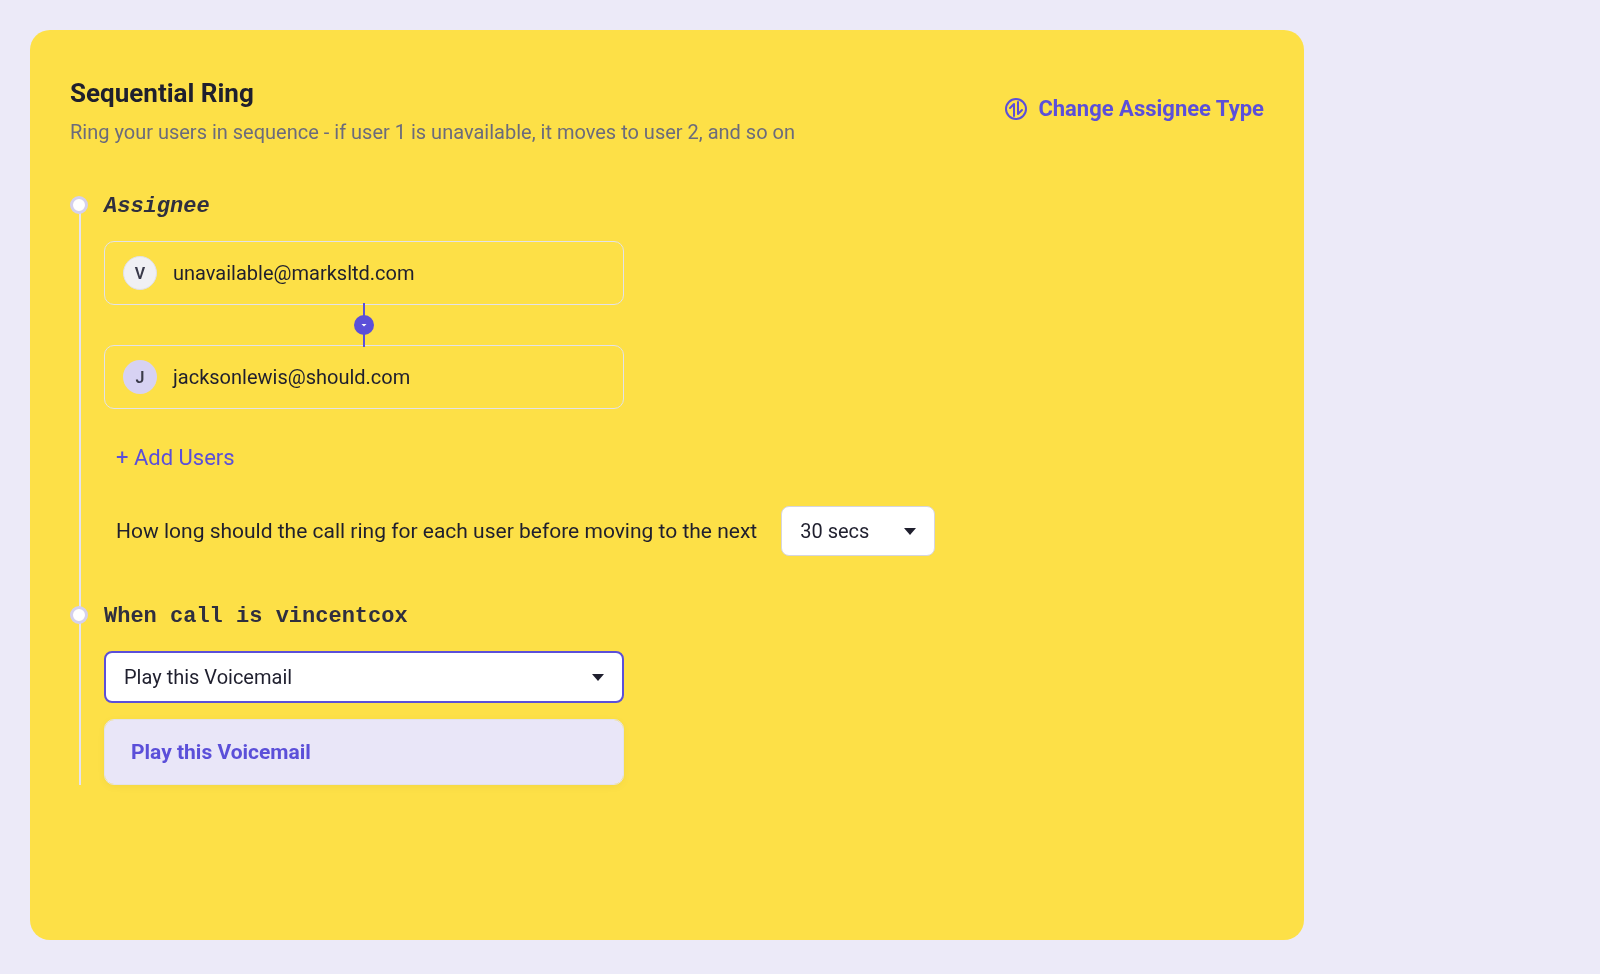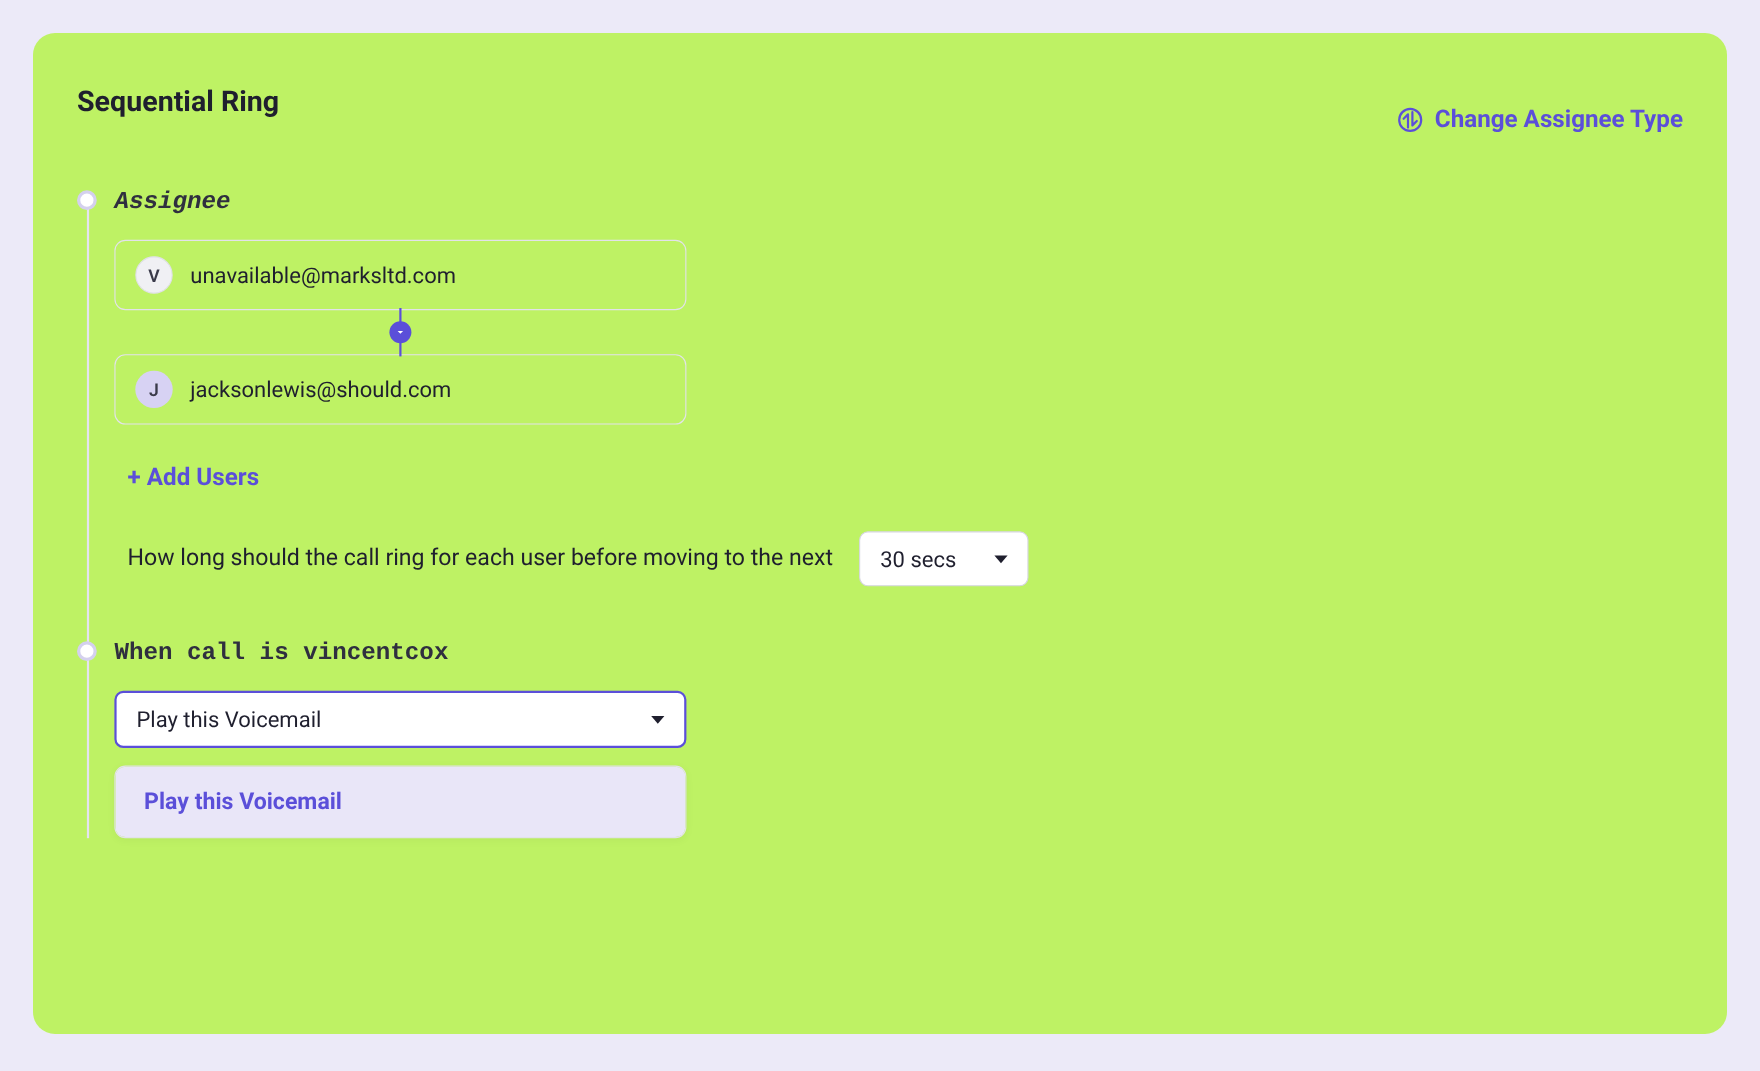--- a/index.html
+++ b/index.html
@@ -4,24 +4,24 @@
   <style>
     * { box-sizing: border-box; margin: 0; padding: 0; }
     body {
       font-family: -apple-system, BlinkMacSystemFont, 'Segoe UI', Roboto, sans-serif;
       background: #eceaf8;
       padding: 30px;
       width: 1600px;
       height: 974px;
     }
     .card {
-      background: #bef264;
+      background: #fde047;
       border-radius: 20px;
       padding: 48px 40px 61px 40px;
-      width: 1540px;
+      width: 1274px;
       height: 910px;
       position: relative;
     }
     .header {
       display: flex;
       justify-content: space-between;
       align-items: flex-start;
       margin-bottom: 50px;
     }
     .title-block h1 {
@@ -144,21 +144,21 @@
     }
     .avatar.gray { background: #f0f0f4; border: 1px solid #e0e0e8; }
     .avatar.purple { background: #d7d2f3; }
     .user-email {
       font-size: 20px;
       color: #1f1f2e;
     }
     .add-users {
       color: #5b4fd9;
       font-size: 22px;
-      font-weight: 700;
+      font-weight: 400;
       margin-left: 26px;
       margin-top: 36px;
       margin-bottom: 36px;
       cursor: pointer;
     }
     .ring-row {
       display: flex;
       align-items: center;
       gap: 24px;
       margin-left: 26px;
@@ -217,20 +217,21 @@
     }
   </style>
 </head>
 <body>
 
 <div class="card">
 
   <div class="header">
     <div class="title-block">
       <h1>Sequential Ring</h1>
+      <p>Ring your users in sequence - if user 1 is unavailable, it moves to user 2, and so on</p>
     </div>
     <div class="change-routing">
       <svg viewBox="0 0 24 24" fill="none" stroke="#5b4fd9" stroke-width="2">
         <circle cx="12" cy="12" r="10"></circle>
         <path d="M8 10 L12 6 L12 18" stroke-linecap="round" stroke-linejoin="round" fill="none" transform="translate(-2,1)"></path>
         <path d="M16 14 L12 18 L12 6" stroke-linecap="round" stroke-linejoin="round" fill="none" transform="translate(2,-1)"></path>
       </svg>
       <span>Change Assignee Type</span>
     </div>
   </div>

